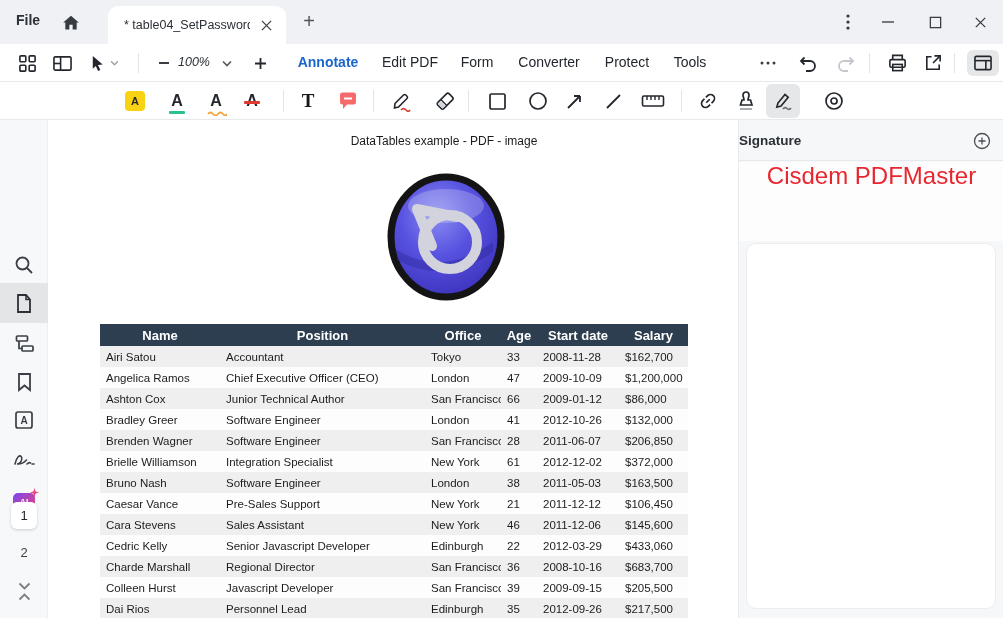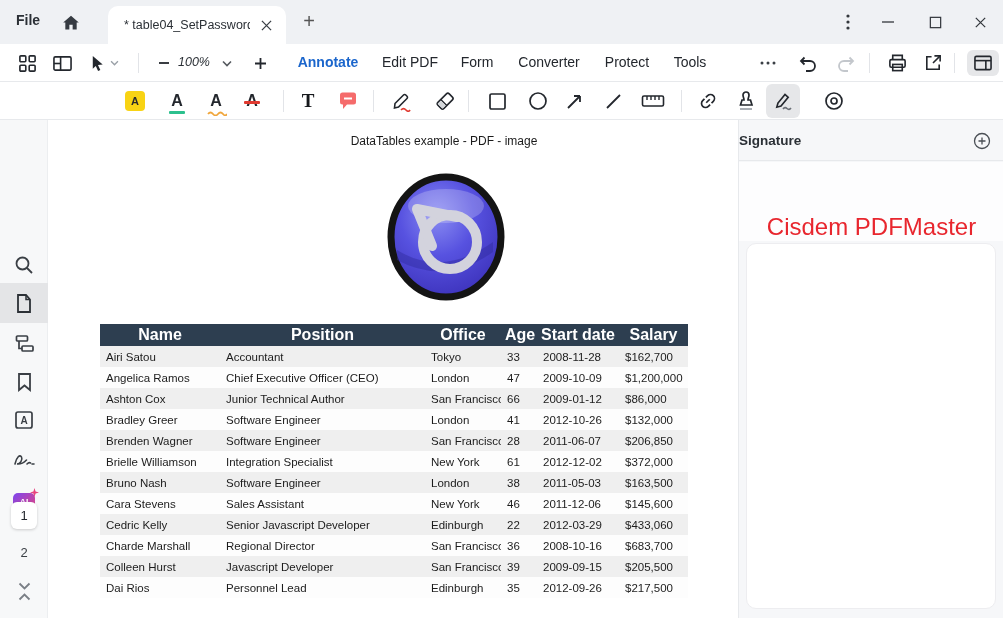--- a/index.html
+++ b/index.html
@@ -50,31 +50,31 @@
   .rail-item.active { background:#e4e5e7; }
   .pager-chevron { position:absolute; left:0; width:48px; height:22px; display:flex; align-items:center; justify-content:center; color:#7a7f86; }
   .page-num { position:absolute; left:0; width:48px; text-align:center; font-size:13px; color:#3a3f45; }
   .page-box { position:absolute; left:11px; width:26px; height:27px; background:#fff; border-radius:6px; box-shadow:0 1px 3px rgba(0,0,0,.18); display:flex; align-items:center; justify-content:center; font-size:13px; color:#23272d; }
 
   
   .viewer { position:absolute; left:48px; top:120px; width:690px; height:498px; background:#ffffff; overflow:hidden; }
   .pdf-title { position:absolute; left:102px; top:14px; width:588px; text-align:center; font-size:12px; color:#1b1b1b; }
   .pdf-logo { position:absolute; left:339px; top:52px; width:118px; height:130px; }
   .pdf-table { position:absolute; left:52px; top:204px; width:588px; border-collapse:collapse; table-layout:fixed; font-size:11.5px; color:#1c1c1c; }
-  .pdf-table th { background:#2d3e50; color:#fff; font-weight:700; font-size:16px; height:22px; text-align:center; padding:0 4px; overflow:hidden; white-space:nowrap; }
+  .pdf-table th { background:#2d3e50; color:#fff; font-weight:700; font-size:13px; height:22px; text-align:center; padding:0 4px; overflow:hidden; white-space:nowrap; }
   .pdf-table td { height:21px; padding:0 4px 0 6px; overflow:hidden; white-space:nowrap; }
   .pdf-table tr:nth-child(odd) td { background:#efefef; }
   .pdf-table tr:nth-child(even) td { background:#fdfdfd; }
 
   
   .rightpanel { position:absolute; left:738px; top:120px; width:265px; height:498px; background:#f6f7f9; border-left:1px solid #e7e9ec; }
   .panel-header { position:absolute; left:0; top:0; width:265px; height:41px; border-bottom:1px solid #e7e9ec; }
   .panel-title { position:absolute; left:0; top:13px; width:265px; text-align:left; font-size:13.5px; font-weight:700; color:#2b3036; }
   .panel-add { position:absolute; right:12px; top:11px; width:20px; height:20px; display:flex; align-items:center; justify-content:center; color:#4a4f55; }
-  .sig-item { position:absolute; left:0; top:42px; width:265px; height:79px; background:#fdfdfe; display:flex; align-items:flex-end; justify-content:center; }
+  .sig-item { position:absolute; left:0; top:42px; width:265px; height:79px; background:#fdfdfe; display:flex; align-items:flex-start; justify-content:center; }
   .sig-item-text { font-size:24px; color:#e8262e; white-space:nowrap; }
   .panel-card { position:absolute; left:7px; top:123px; width:250px; height:366px; background:#ffffff; border:1px solid #ededf0; border-radius:10px; }
 
   svg { display:block; }
 </style>
 </head>
 <body>
 
 <div id="app">
 
@@ -550,20 +550,28 @@
           </tr>
           <tr>
             <td>Bruno Nash</td>
             <td>Software Engineer</td>
             <td>London</td>
             <td>38</td>
             <td>2011-05-03</td>
             <td>$163,500</td>
           </tr>
           <tr>
+            <td>Caesar Vance</td>
+            <td>Pre-Sales Support</td>
+            <td>New York</td>
+            <td>21</td>
+            <td>2011-12-12</td>
+            <td>$106,450</td>
+          </tr>
+          <tr>
             <td>Cara Stevens</td>
             <td>Sales Assistant</td>
             <td>New York</td>
             <td>46</td>
             <td>2011-12-06</td>
             <td>$145,600</td>
           </tr>
           <tr>
             <td>Cedric Kelly</td>
             <td>Senior Javascript Developer</td>

